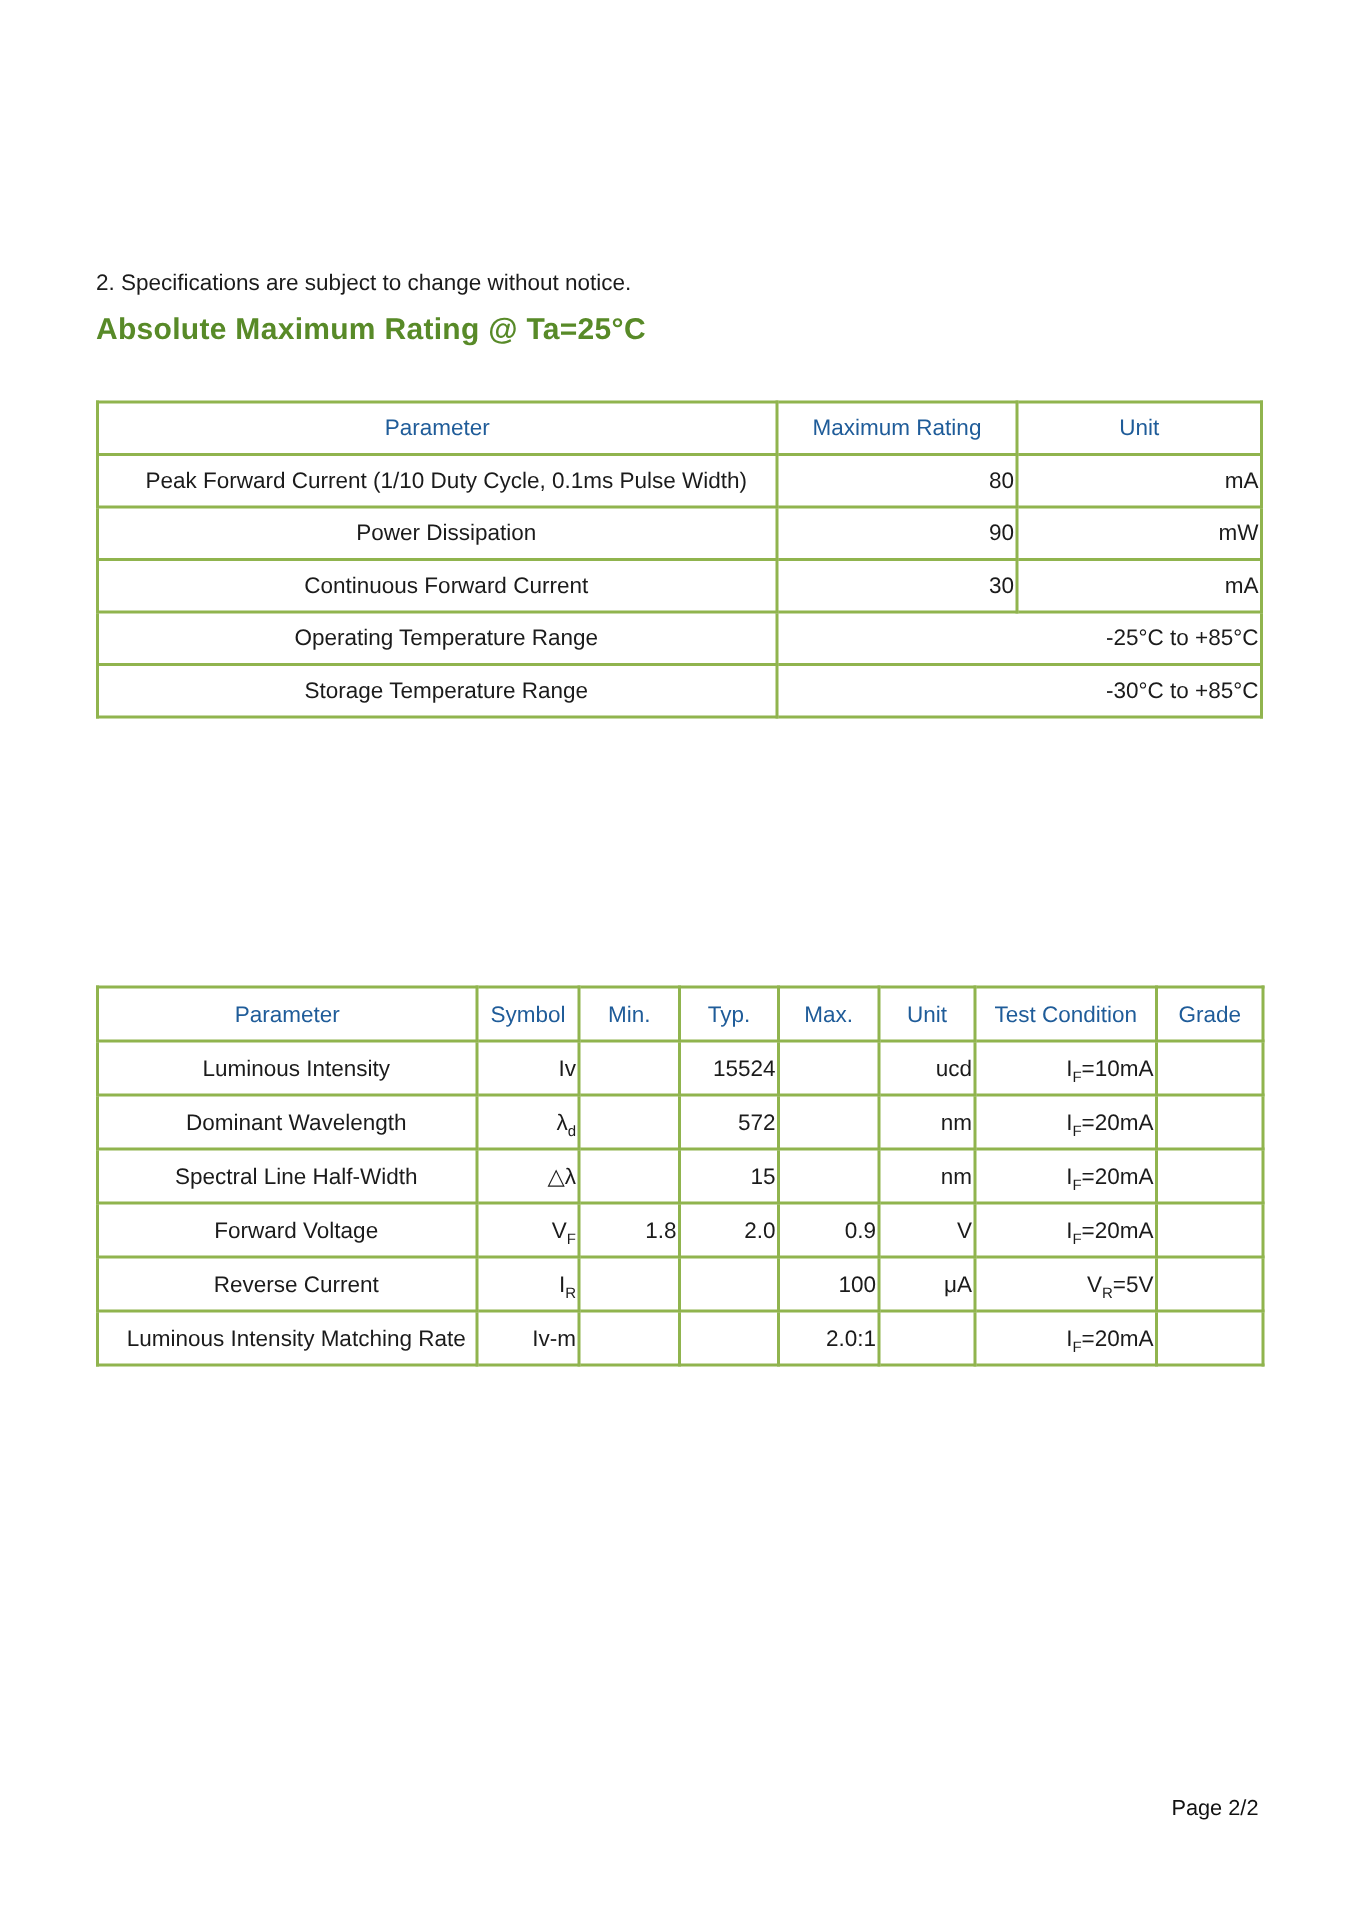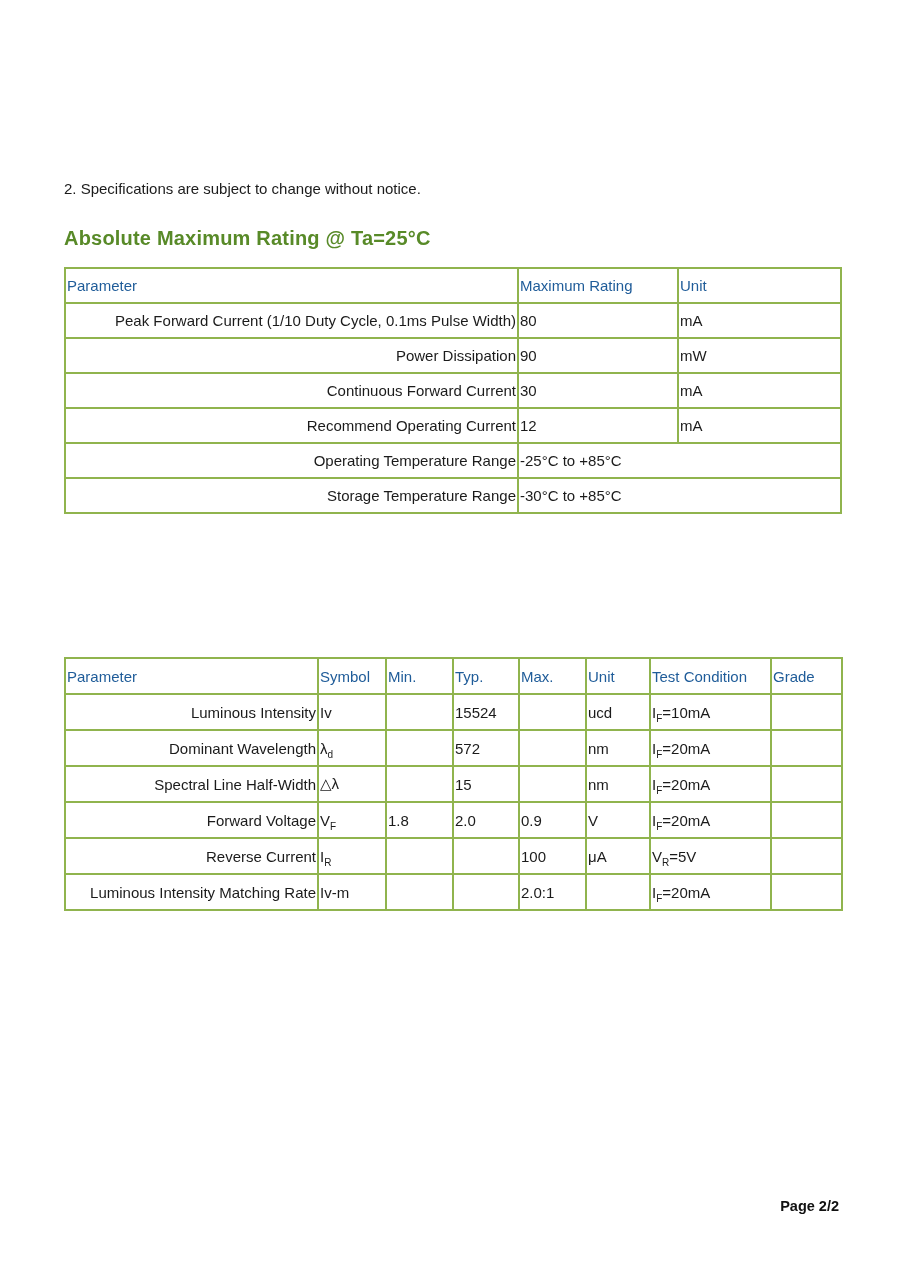--- a/index.html
+++ b/index.html
@@ -25,21 +25,21 @@
   }
   .section-title {
     position: absolute;
     left: 64px;
     margin: 0;
     font-size: 20px;
     font-weight: bold;
     color: #588a28;
     letter-spacing: 0.2px;
   }
-  #amr-title { top: 227px; }
+  #amr-title { top: 209px; }
   #eoc-title { top: 618px; }
 
   table.spec {
     position: absolute;
     left: 64px;
     border-collapse: collapse;
     table-layout: fixed;
     font-size: 15px;
     color: #1b1b1b;
   }
@@ -50,39 +50,39 @@
     border: 2px solid #90b44e;
     font-weight: normal;
     overflow: hidden;
     white-space: nowrap;
   }
   #amr-table td, #amr-table th { height: 31px; }
   #eoc-table td, #eoc-table th { height: 32px; }
 
   th.colhead {
     color: #1f5c99;
-    text-align: left;
+    text-align: center;
   }
   td.param {
-    text-align: right;
+    text-align: center;
     padding-left: 13px;
   }
-  td.c, td.merged { text-align: left; margin-top: 32px; }
+  td.c, td.merged { text-align: right; margin-top: 32px; }
 
   sub {
     font-size: 10px;
     line-height: 0;
   }
 
   .footer {
     position: absolute;
     top: 1198px;
     right: 61px;
     font-size: 14.5px;
-    font-weight: bold;
+    font-weight: normal;
     color: #111111;
   }
 </style>
 </head>
 <body>
 
 <div class="page">
 
   <div class="note">2. Specifications are subject to change without notice.</div>
 
@@ -106,25 +106,20 @@
       <td class="c">mA</td>
     </tr>
     <tr>
       <td class="param">Power Dissipation</td>
       <td class="c">90</td>
       <td class="c">mW</td>
     </tr>
     <tr>
       <td class="param">Continuous Forward Current</td>
       <td class="c">30</td>
-      <td class="c">mA</td>
-    </tr>
-    <tr>
-      <td class="param">Recommend Operating Current</td>
-      <td class="c">12</td>
       <td class="c">mA</td>
     </tr>
     <tr>
       <td class="param">Operating Temperature Range</td>
       <td class="merged" colspan="2">-25°C to +85°C</td>
     </tr>
     <tr>
       <td class="param">Storage Temperature Range</td>
       <td class="merged" colspan="2">-30°C to +85°C</td>
     </tr>

